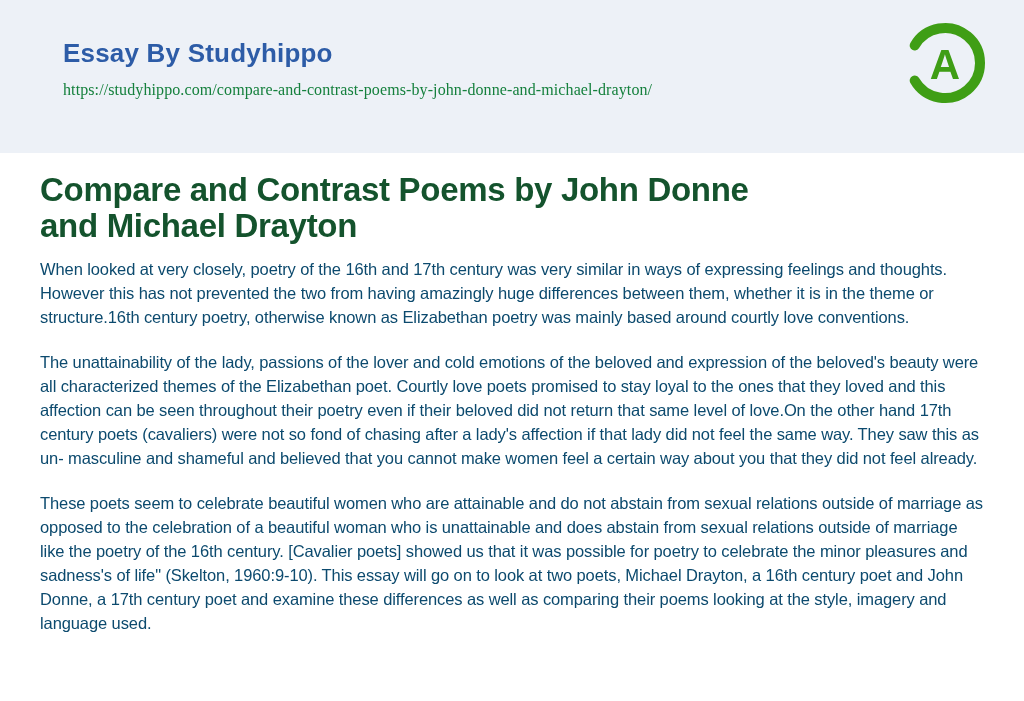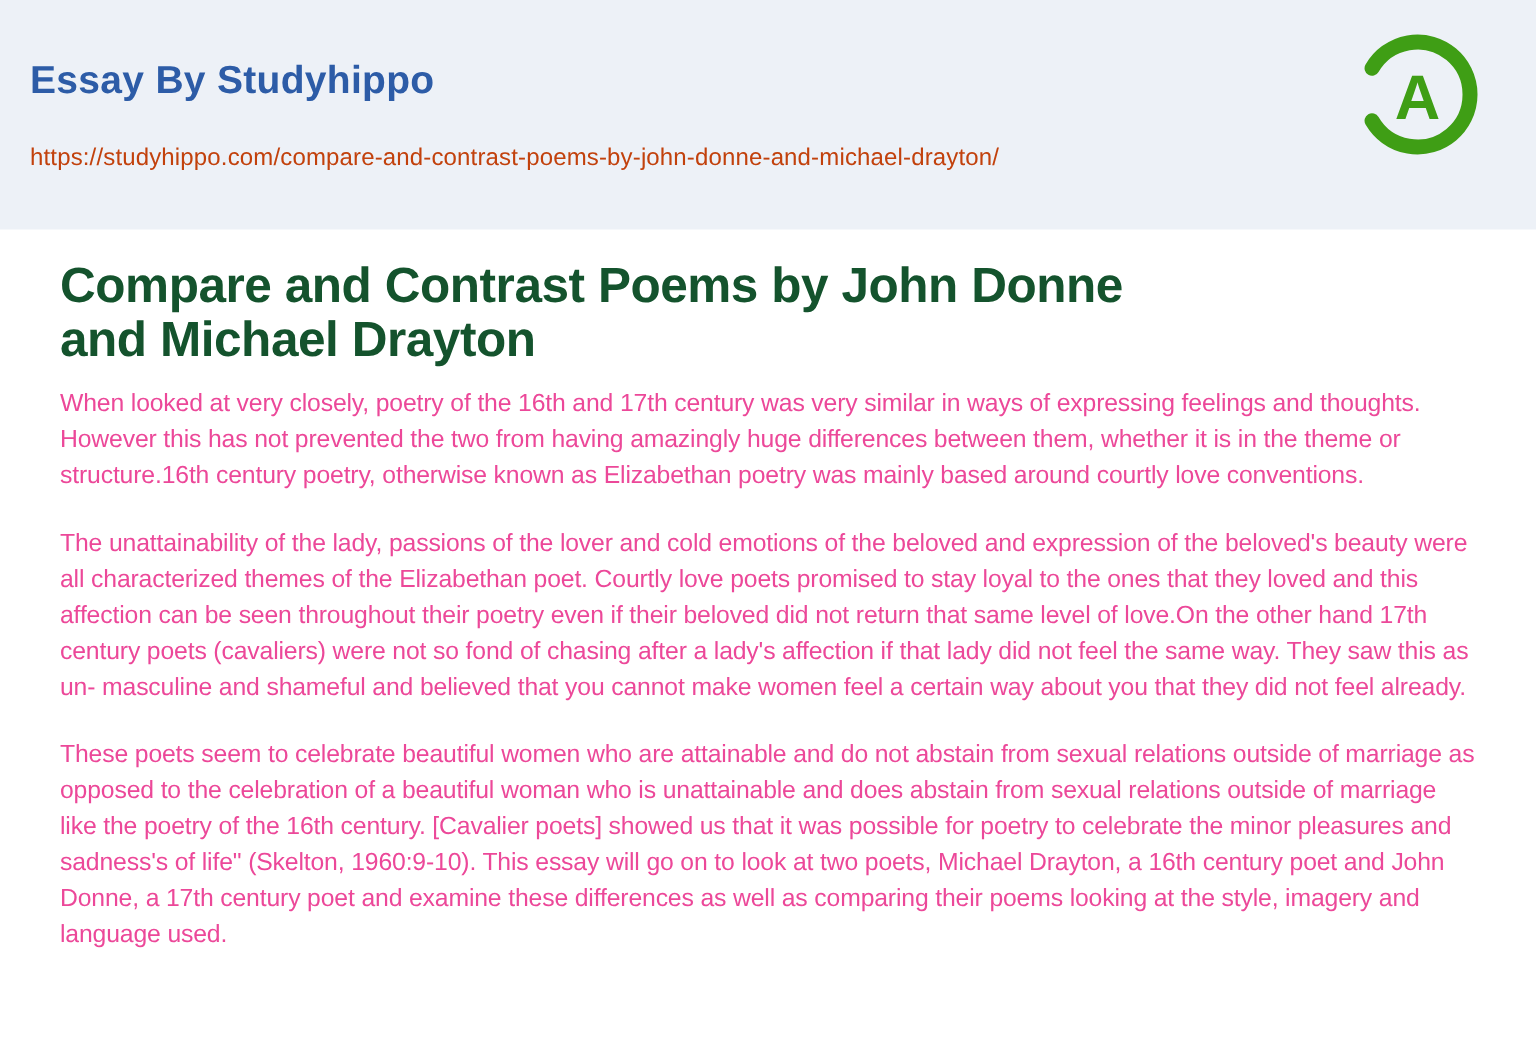--- a/index.html
+++ b/index.html
@@ -8,38 +8,39 @@
     width: 1024px;
     height: 701px;
     background: #ffffff;
     font-family: "Liberation Sans", sans-serif;
     overflow: hidden;
   }
   .site-header {
     position: relative;
     height: 153px;
     background: #edf1f7;
-    padding: 0 20px;
+    padding: 0 63px;
   }
   .site-title {
     padding-top: 38px;
     font-size: 26px;
     font-weight: 700;
     color: #2d5ca7;
     letter-spacing: 0.2px;
     line-height: 30px;
   }
   .article-url {
     display: inline-block;
-    margin-top: 29px;
+    margin-top: 13px;
     font-size: 16px;
     font-weight: 400;
-    color: #c2410c;
+    color: #15803d;
     text-decoration: none;
     letter-spacing: 0.1px;
+    font-family: Liberation Serif, serif;
   }
   .logo {
     position: absolute;
     top: 22px;
     right: 38px;
     width: 82px;
     height: 82px;
   }
   .logo svg { display: block; width: 82px; height: 82px; }
   .logo .arc {
@@ -65,21 +66,21 @@
     line-height: 36px;
     font-weight: 700;
     letter-spacing: -0.3px;
     color: #14532d;
   }
   p.article-paragraph {
     margin: 21px 0 0;
     font-size: 16.5px;
     line-height: 24px;
     letter-spacing: -0.1px;
-    color: #ec4899;
+    color: #0c4a6e;
   }
   p.article-paragraph:first-of-type {
     margin-top: 13px;
   }
 </style>
 </head>
 <body>
 
 <header class="site-header">
   <div class="header-text">

